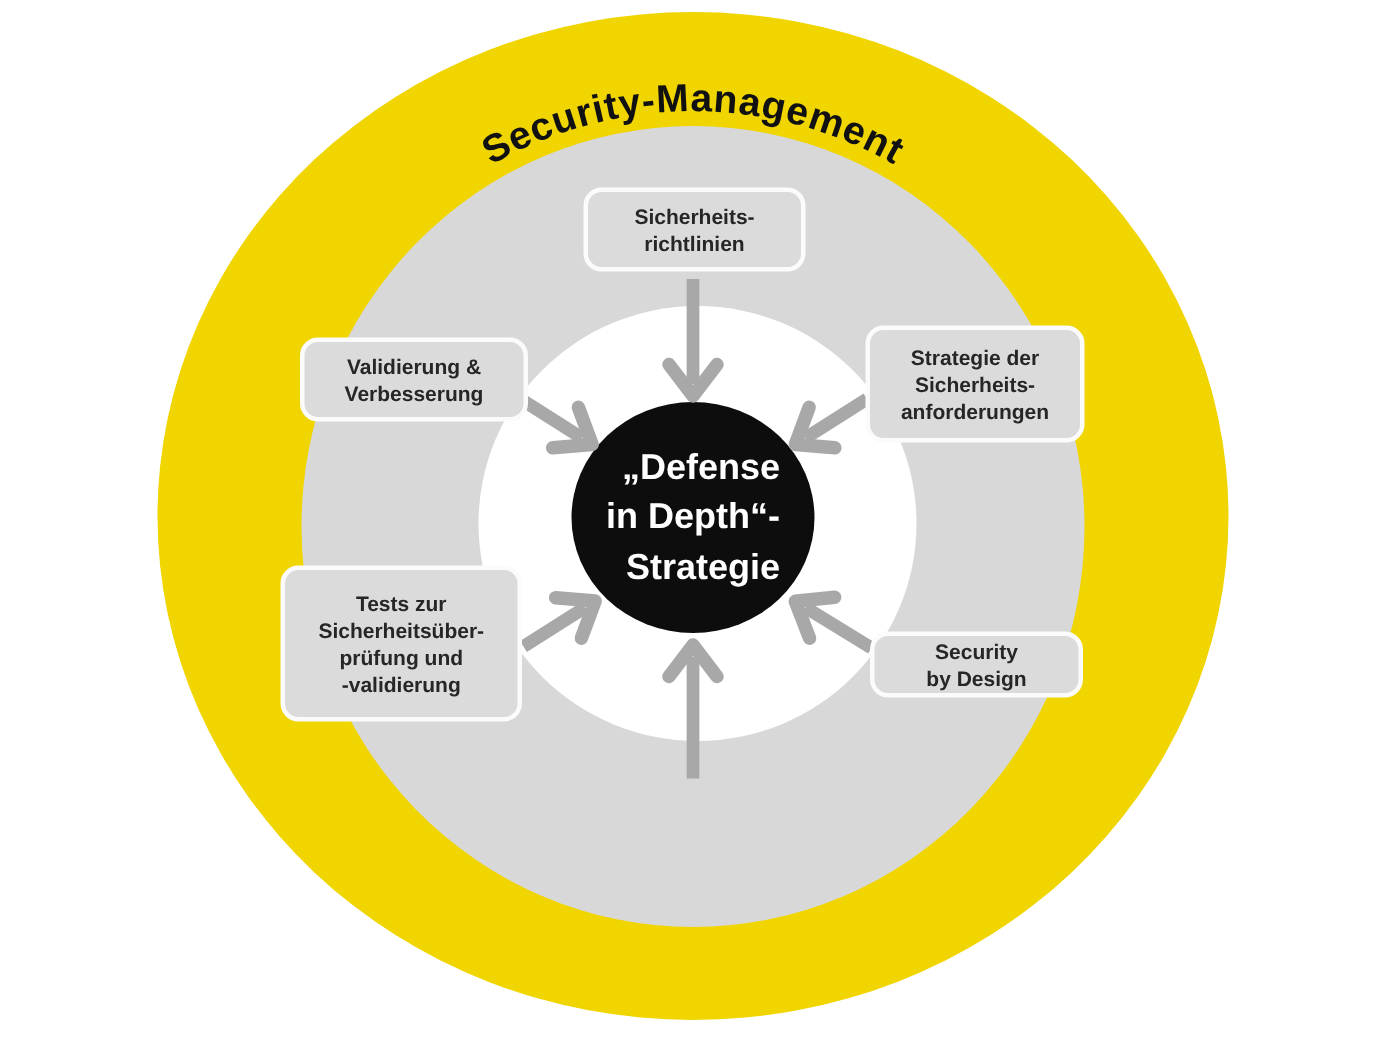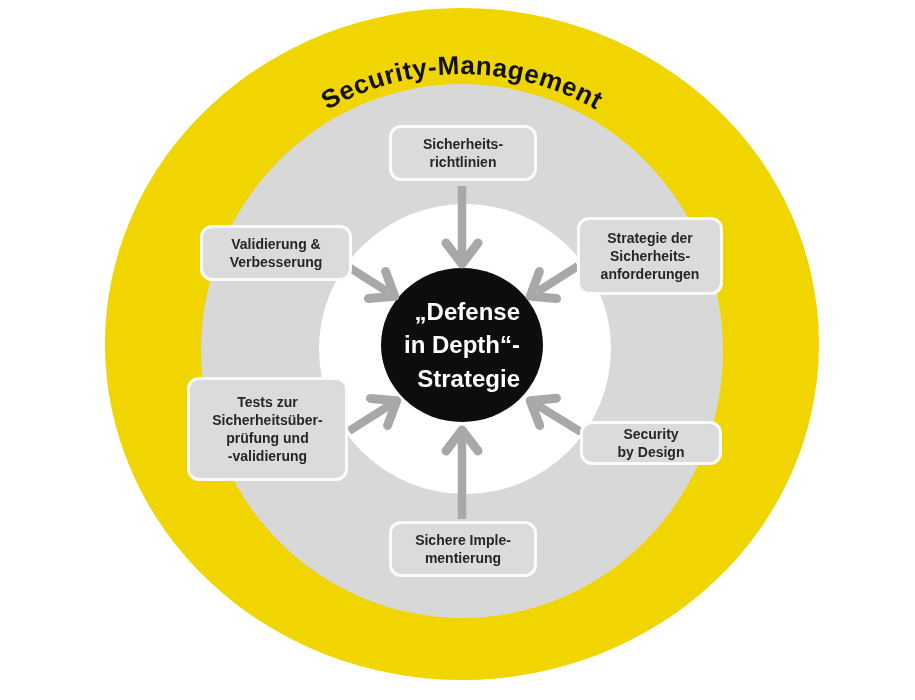--- a/index.html
+++ b/index.html
@@ -70,22 +70,20 @@
   <div class="node" style="left:389px;top:125px;width:148px;height:56px;">Sicherheits-
 richtlinien</div>
 
   <div class="node" style="left:577px;top:217px;width:146px;height:78px;">Strategie der
 Sicherheits-
 anforderungen</div>
 
   <div class="node" style="left:580px;top:421px;width:142px;height:44px;">Security
 by Design</div>
 
-  <div class="node" style="left:389px;top:521px;width:148px;height:56px;">Sichere Imple-
-mentierung</div>
 
   <div class="node" style="left:187px;top:377px;width:161px;height:104px;">Tests zur
 Sicherheitsüber-
 prüfung und
 -validierung</div>
 
   <div class="node" style="left:200px;top:225px;width:152px;height:56px;">Validierung &amp;
 Verbesserung</div>
 
   <div class="center-label">„Defense

